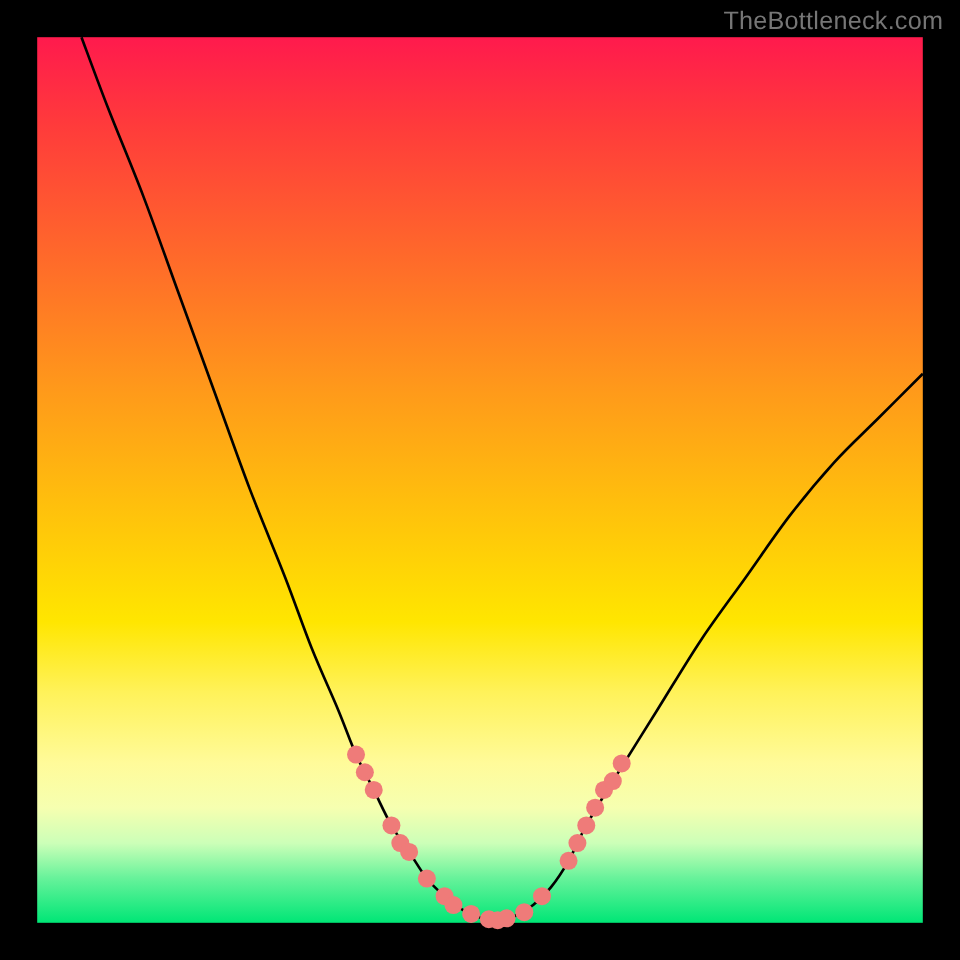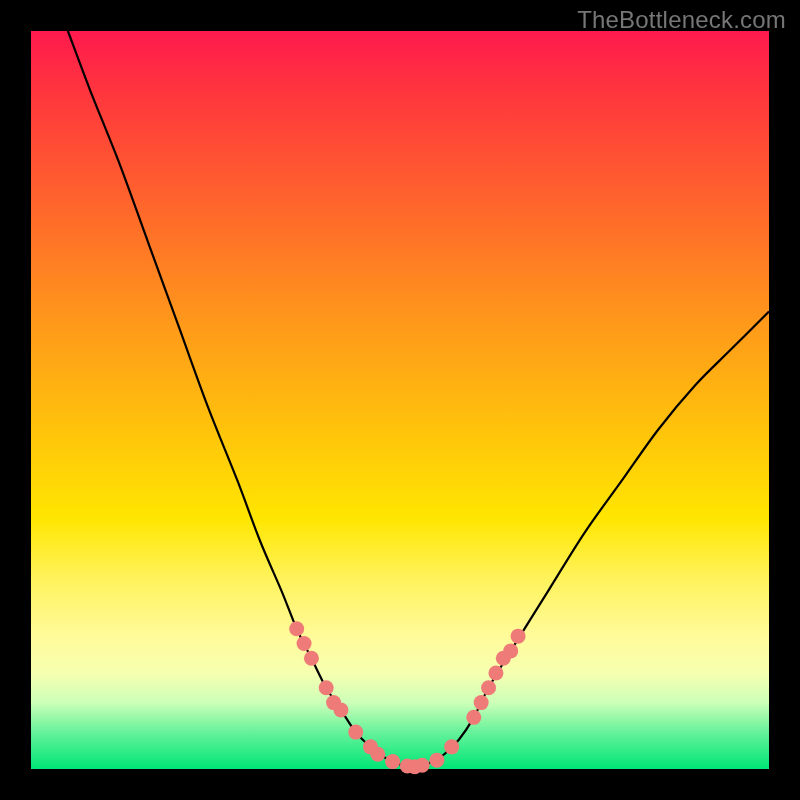--- a/index.html
+++ b/index.html
@@ -39,21 +39,21 @@
       #ccffb8 91%,
       #66f29a 95%,
       #00e676 100%
     );
   }
   .watermark {
     position: absolute;
     top: 6px;
     right: 14px;
     color: #767676;
-    font-size: 24px;
+    font-size: 21px;
     font-weight: 500;
     letter-spacing: 0.2px;
     user-select: none;
     text-align: right;
   }
   svg.curves {
     position: absolute;
     top: 31px;
     left: 31px;
     width: 738px;

